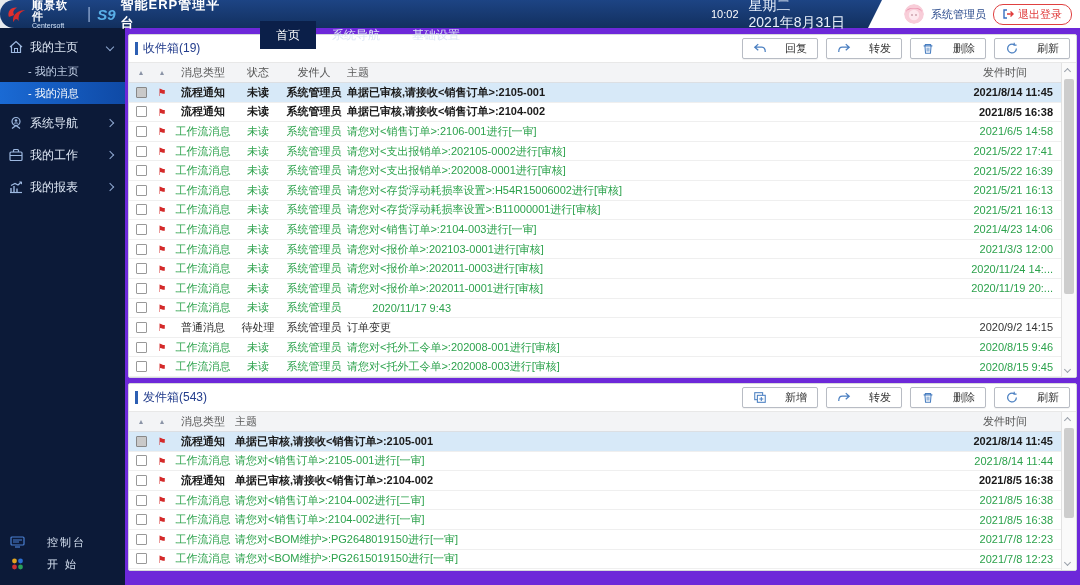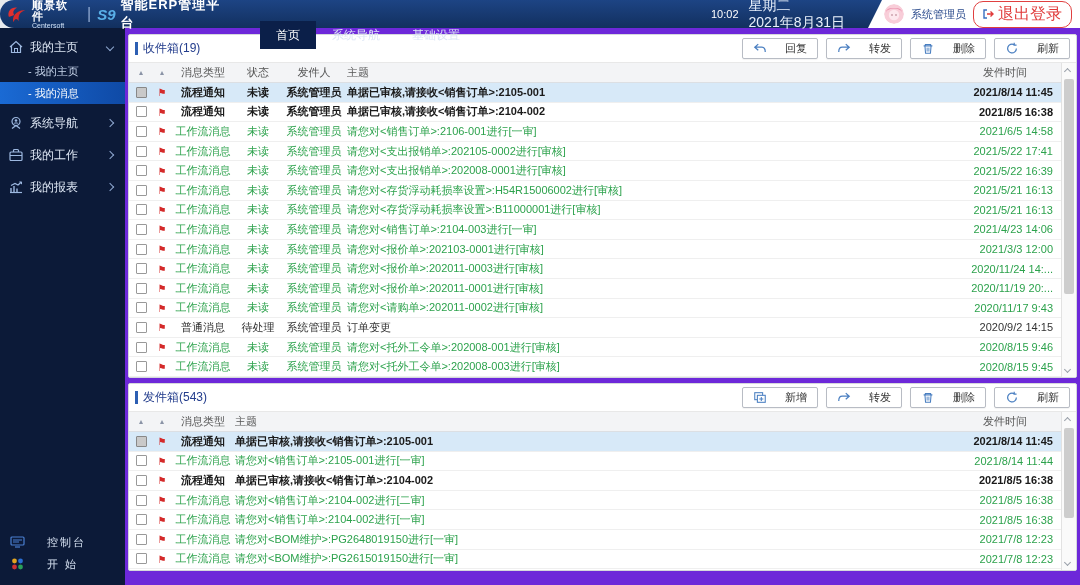--- a/index.html
+++ b/index.html
@@ -23,21 +23,21 @@
   .topnav .tab.active { background:#0b1f49; color:#fff; }
   .clockbox { display:flex; align-items:center; margin-left:235px; color:#fff; }
   .clock-time { font-size:11px; margin-right:10px; }
   .clock-date { font-size:14px; line-height:1.25; color:#e8f0fb; }
   .header-white { position:absolute; right:0; top:0; height:28px; width:212px; background:#ffffff;
     clip-path:polygon(14px 0, 100% 0, 100% 100%, 0 100%); }
   .header-user { position:absolute; right:8px; top:0; height:28px; display:flex; align-items:center; gap:7px; }
   .avatar { width:20px; height:20px; border-radius:50%; overflow:hidden; flex:0 0 auto; }
   .username { color:#2a4a8c; font-size:11px; }
   .logout-btn { display:flex; align-items:center; gap:4px; border:1px solid #e04040; border-radius:10px;
-    padding:2px 9px; color:#e03a3a; font-size:16px; background:#fff; cursor:pointer; }
+    padding:2px 9px; color:#e03a3a; font-size:11px; background:#fff; cursor:pointer; }
 
   
   .sidebar { position:absolute; left:0; top:28px; width:125px; height:557px; background:#0c1a38; z-index:4; }
   .side-item { display:flex; align-items:center; height:26px; padding:0 8px; color:#dfe8f5;
     font-size:12px; cursor:pointer; margin-top:6px; }
   .side-item .s-icon { width:16px; height:16px; margin-right:6px; flex:0 0 auto; }
   .side-item .s-label { flex:1; }
   .chev { width:6px; height:6px; border-right:1.5px solid #8fa8d0; border-bottom:1.5px solid #8fa8d0;
     display:inline-block; margin-right:4px; }
   .chev.down { transform:rotate(45deg); }
@@ -379,21 +379,20 @@
             <span class="cell c-time">2020/11/19 20:...</span>
           </div>
           <div class="trow workflow">
             <span class="cell c-check">
               <span class="cb"></span>
             </span>
             <span class="cell c-flag"><span class="flag">⚑</span></span>
             <span class="cell c-type">工作流消息</span>
             <span class="cell c-status">未读</span>
             <span class="cell c-sender">系统管理员</span>
-            <span class="cell c-subject">请您对&lt;请购单&gt;:202011-0002进行[审核]</span>
             <span class="cell c-time">2020/11/17 9:43</span>
           </div>
           <div class="trow normal">
             <span class="cell c-check">
               <span class="cb"></span>
             </span>
             <span class="cell c-flag"><span class="flag">⚑</span></span>
             <span class="cell c-type">普通消息</span>
             <span class="cell c-status">待处理</span>
             <span class="cell c-sender">系统管理员</span>

